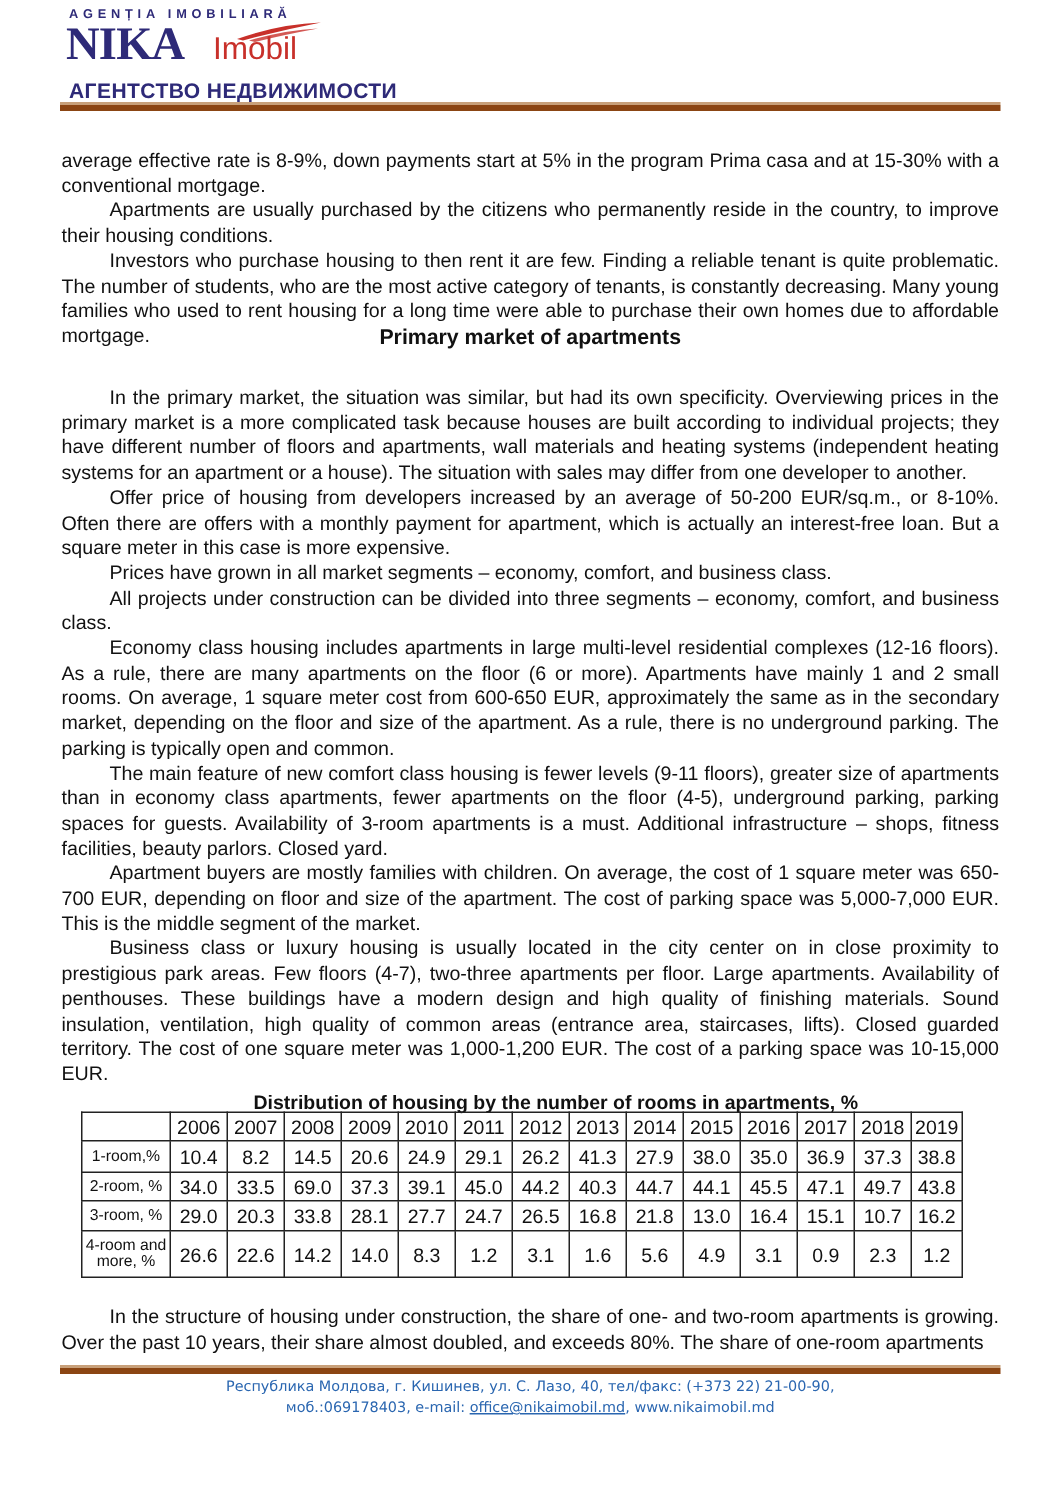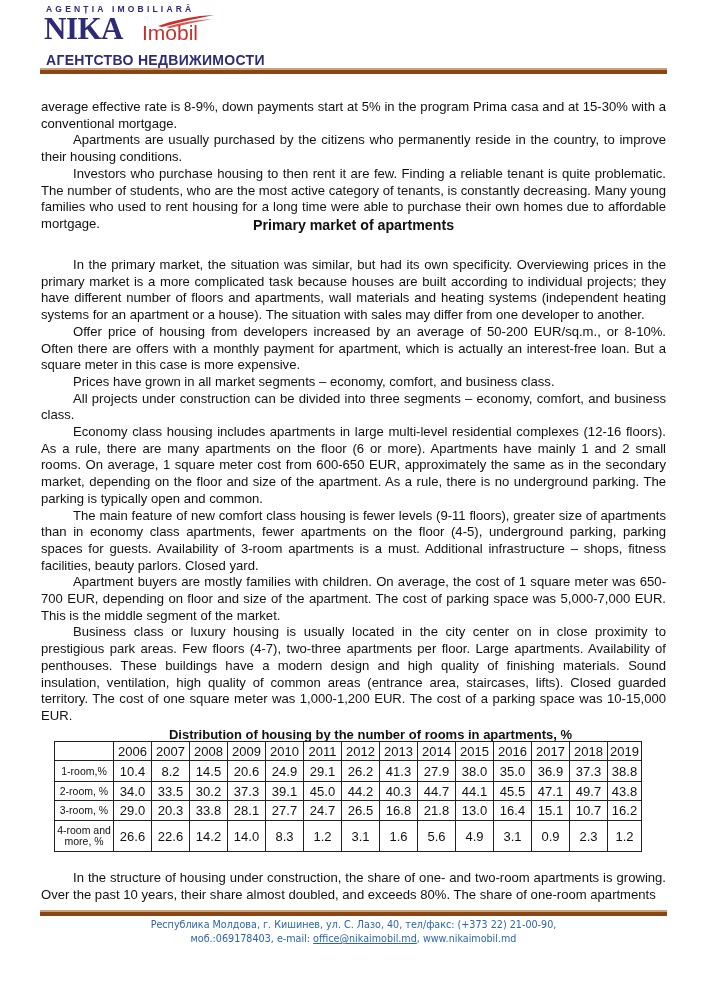--- a/index.html
+++ b/index.html
@@ -115,21 +115,21 @@
       <td>38.0</td>
       <td>35.0</td>
       <td>36.9</td>
       <td>37.3</td>
       <td>38.8</td>
     </tr>
     <tr class="r2">
       <td class="rowhead">2-room, %</td>
       <td>34.0</td>
       <td>33.5</td>
-      <td>30.2</td>
+      <td>69.0</td>
       <td>37.3</td>
       <td>39.1</td>
       <td>45.0</td>
       <td>44.2</td>
       <td>40.3</td>
       <td>44.7</td>
       <td>44.1</td>
       <td>45.5</td>
       <td>47.1</td>
       <td>49.7</td>

